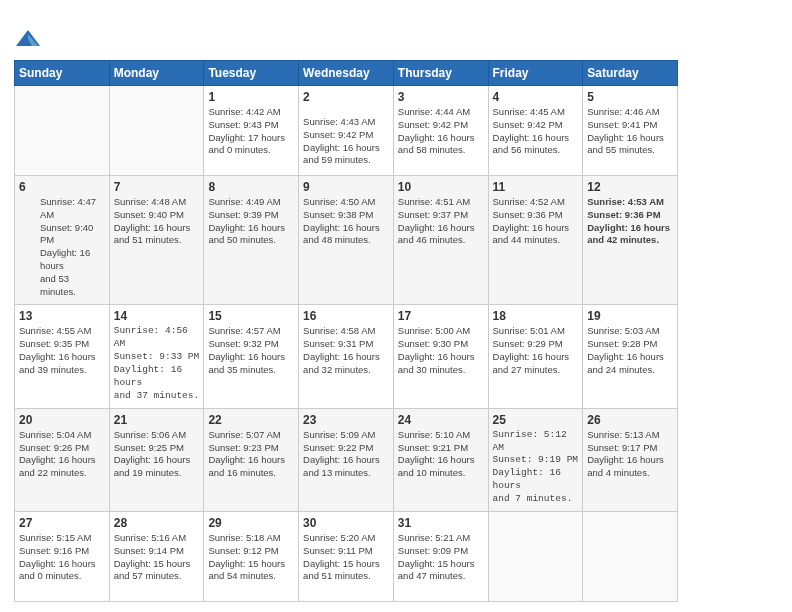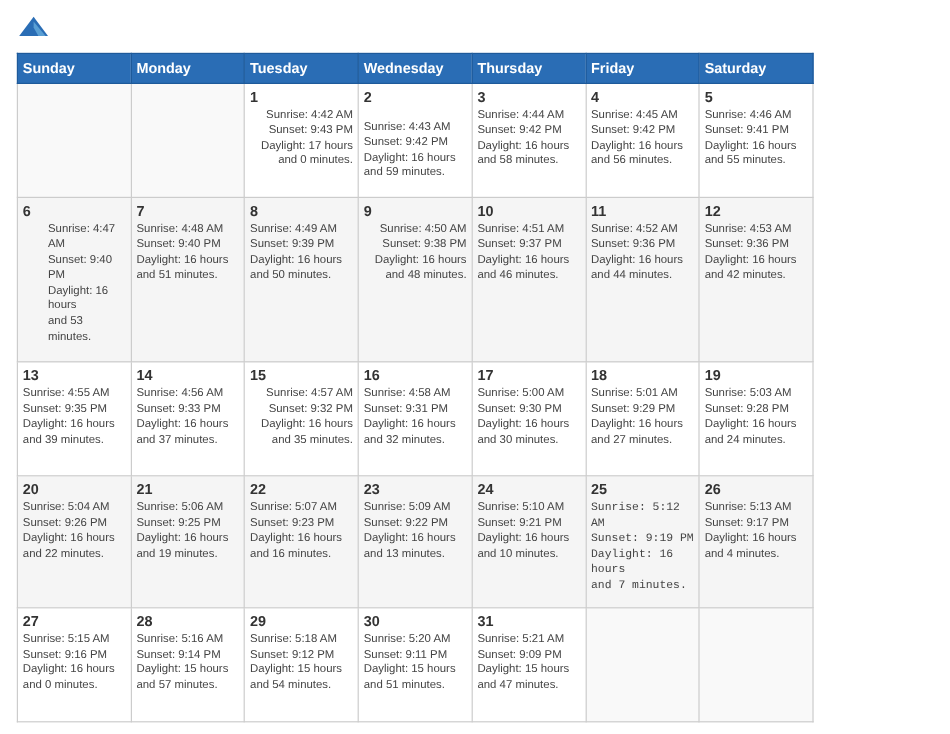--- a/index.html
+++ b/index.html
@@ -6,21 +6,21 @@
     body {
       width: 792px;
       height: 612px;
       font-family: Arial, sans-serif;
       background: #fff;
       overflow: hidden;
     }
     .page {
       width: 692px;
       height: 612px;
-      padding: 10px 14px 10px 14px;
+      padding: 26px 14px 10px 14px;
       display: flex;
       flex-direction: column;
     }
     .header {
       display: flex;
       justify-content: space-between;
       align-items: flex-start;
       margin-bottom: 6px;
     }
     .logo {
@@ -136,21 +136,21 @@
           <th>Friday</th>
           <th>Saturday</th>
         </tr>
     </thead>
     <tbody id="calendar-body">
     <tr>
           <td class="empty"></td>
           <td class="empty"></td>
           <td>
             <span class="day-num">1</span>
-            <div class="day-info" style="white-space: pre-line; text-align: right;">Sunrise: 4:42 AM
+            <div class="day-info" style="white-space: pre-line;">Sunrise: 4:42 AM
 Sunset: 9:43 PM
 Daylight: 17 hours
 and 0 minutes.</div>
           </td>
           <td>
             <span class="day-num">2</span>
             <div class="day-info" style="white-space: pre-line; margin-top: 12px;">Sunrise: 4:43 AM
 Sunset: 9:42 PM
 Daylight: 16 hours
 and 59 minutes.</div>
@@ -194,65 +194,65 @@
           </td>
           <td>
             <span class="day-num">8</span>
             <div class="day-info" style="white-space: pre-line;">Sunrise: 4:49 AM
 Sunset: 9:39 PM
 Daylight: 16 hours
 and 50 minutes.</div>
           </td>
           <td>
             <span class="day-num">9</span>
-            <div class="day-info" style="white-space: pre-line; text-align: right;">Sunrise: 4:50 AM
+            <div class="day-info" style="white-space: pre-line;">Sunrise: 4:50 AM
 Sunset: 9:38 PM
 Daylight: 16 hours
 and 48 minutes.</div>
           </td>
           <td>
             <span class="day-num">10</span>
             <div class="day-info" style="white-space: pre-line;">Sunrise: 4:51 AM
 Sunset: 9:37 PM
 Daylight: 16 hours
 and 46 minutes.</div>
           </td>
           <td>
             <span class="day-num">11</span>
             <div class="day-info" style="white-space: pre-line;">Sunrise: 4:52 AM
 Sunset: 9:36 PM
 Daylight: 16 hours
 and 44 minutes.</div>
           </td>
           <td>
             <span class="day-num">12</span>
-            <div class="day-info" style="white-space: pre-line;">Sunrise: 4:53 AM
+            <div class="day-info" style="white-space: pre-line; font-weight: bold;">Sunrise: 4:53 AM
 Sunset: 9:36 PM
 Daylight: 16 hours
 and 42 minutes.</div>
           </td>
         </tr>
         <tr>
           <td>
             <span class="day-num">13</span>
             <div class="day-info" style="white-space: pre-line;">Sunrise: 4:55 AM
 Sunset: 9:35 PM
 Daylight: 16 hours
 and 39 minutes.</div>
           </td>
           <td>
             <span class="day-num">14</span>
-            <div class="day-info" style="white-space: pre-line;">Sunrise: 4:56 AM
+            <div class="day-info" style="white-space: pre-line; font-family: Liberation Mono, monospace;">Sunrise: 4:56 AM
 Sunset: 9:33 PM
 Daylight: 16 hours
 and 37 minutes.</div>
           </td>
           <td>
             <span class="day-num">15</span>
-            <div class="day-info" style="white-space: pre-line; text-align: right;">Sunrise: 4:57 AM
+            <div class="day-info" style="white-space: pre-line;">Sunrise: 4:57 AM
 Sunset: 9:32 PM
 Daylight: 16 hours
 and 35 minutes.</div>
           </td>
           <td>
             <span class="day-num">16</span>
             <div class="day-info" style="white-space: pre-line;">Sunrise: 4:58 AM
 Sunset: 9:31 PM
 Daylight: 16 hours
 and 32 minutes.</div>

